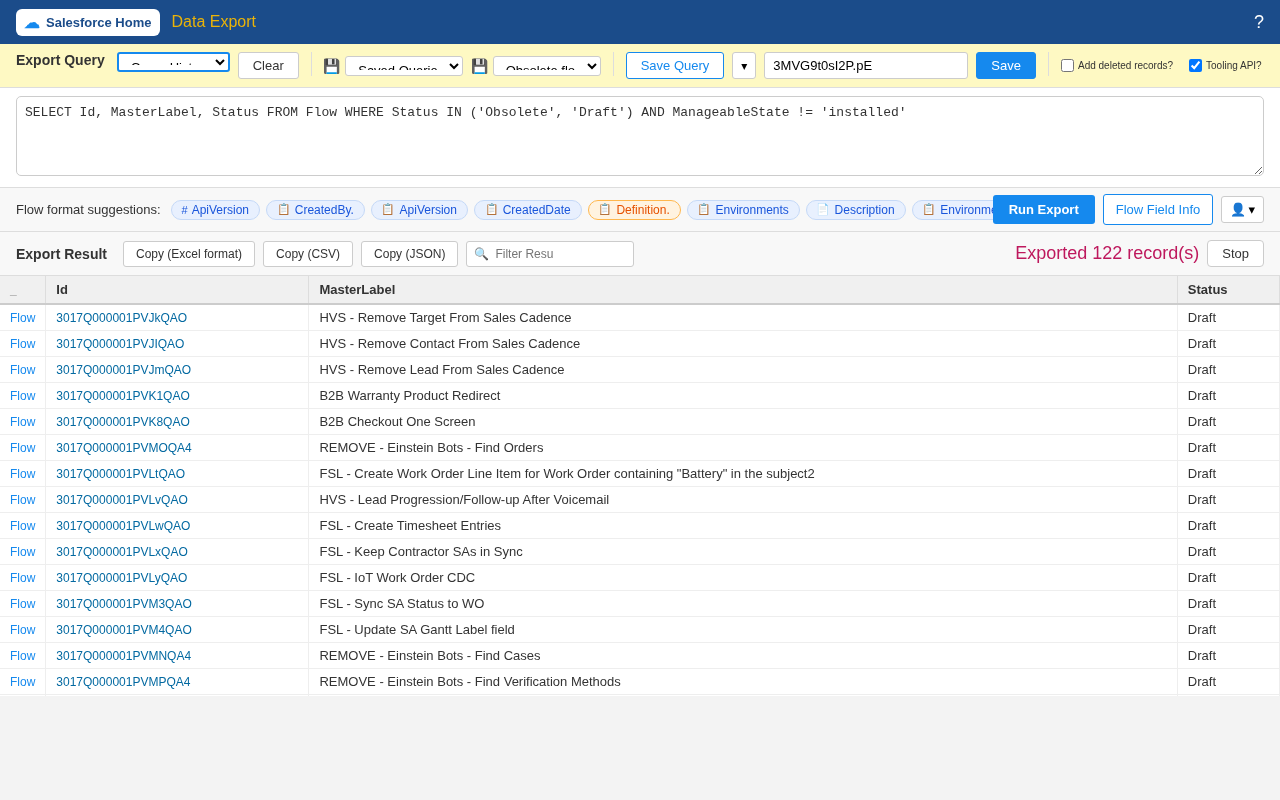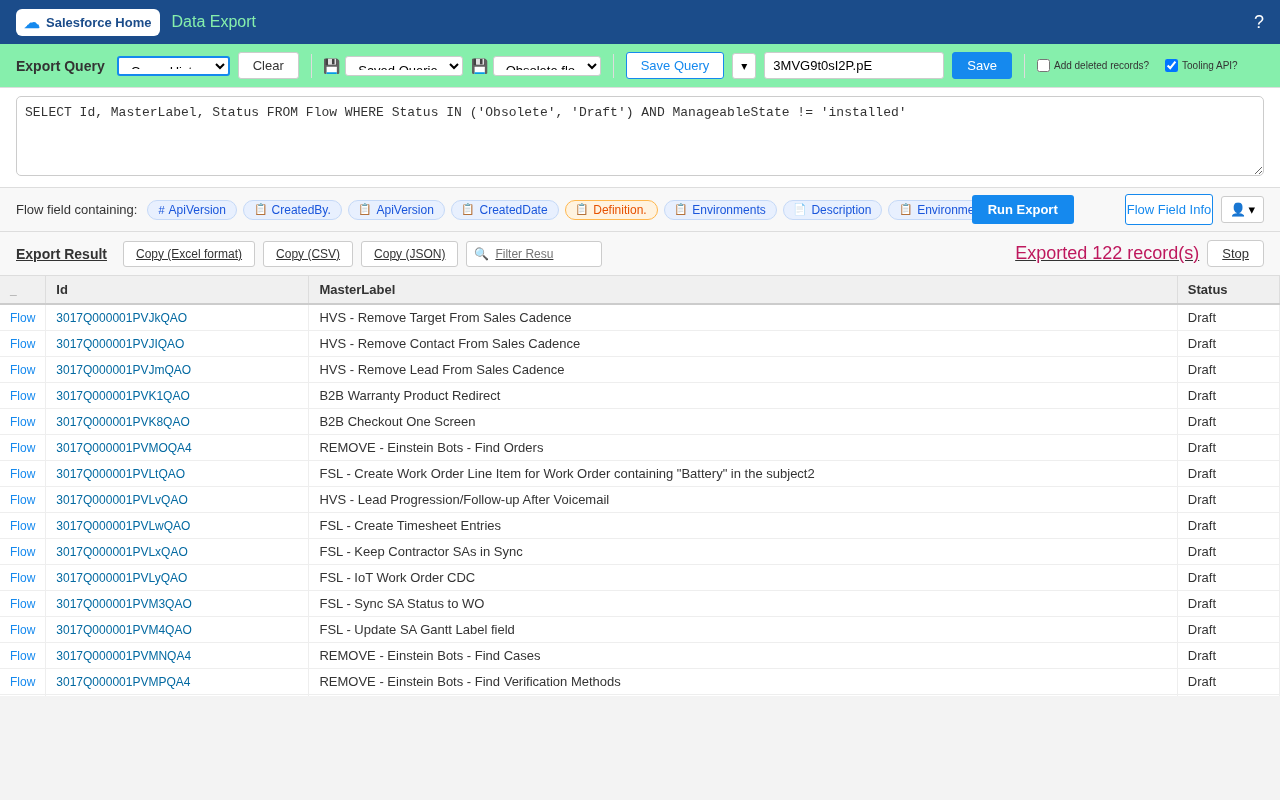--- a/index.html
+++ b/index.html
@@ -9,48 +9,48 @@
     .app-header {
       display: flex; align-items: center; justify-content: space-between;
       background: #1b4c8a; color: white; padding: 0 16px; height: 44px;
     }
     .app-header-left { display: flex; align-items: center; gap: 12px; }
     .salesforce-logo {
       background: #fff; border-radius: 6px; padding: 4px 8px;
       display: flex; align-items: center; gap: 6px; color: #1b4c8a; font-weight: bold; font-size: 13px;
     }
     .salesforce-logo .cloud-icon { color: #1589ee; font-size: 16px; }
-    .app-title { font-size: 16px; font-weight: 500; color: #86efac; }
+    .app-title { font-size: 16px; font-weight: 500; color: #eab308; }
     .help-icon { color: white; font-size: 18px; cursor: pointer; }
 
     
     .toolbar {
-      background: #86efac; border-bottom: 1px solid #ddd;
-      padding: 8px 16px; display: flex; align-items: center; gap: 8px; flex-wrap: wrap;
+      background: #fef9c3; border-bottom: 1px solid #ddd;
+      padding: 8px 16px; display: flex; gap: 8px; flex-wrap: wrap;
     }
     .toolbar-label { font-weight: 600; font-size: 14px; margin-right: 4px; }
     .toolbar select, .toolbar input[type="text"] {
       border: 1px solid #ccc; border-radius: 3px; padding: 5px 8px; font-size: 13px; background: white;
     }
     .toolbar select { height: 20px; }
     .query-history-select { border: 2px solid #1589ee !important; }
     .btn {
       padding: 5px 14px; border-radius: 3px; border: 1px solid #ccc;
       font-size: 13px; cursor: pointer; background: white; color: #333;
     }
     .btn-primary { background: #1589ee; color: white; border-color: #1589ee; }
     .btn-blue-outline { border-color: #1589ee; color: #1589ee; }
     .saved-queries-select { display: flex; align-items: center; gap: 4px; }
     .obsolete-select { display: flex; align-items: center; gap: 4px; }
     .toolbar-icon { font-size: 14px; color: #555; }
     .dropdown-arrow-btn {
       padding: 5px 8px; border: 1px solid #ccc; border-radius: 3px;
       background: white; cursor: pointer; font-size: 12px;
     }
-    .query-name-input { width: 180px; }
+    .query-name-input { width: 204px; }
     .tooling-checkbox-group { display: flex; align-items: center; gap: 4px; margin-left: 8px; }
     .deleted-checkbox-group { display: flex; align-items: center; gap: 4px; }
     .checkbox-label { font-size: 10px; color: #333; }
     .toolbar-separator { width: 1px; background: #ddd; height: 24px; margin: 0 4px; }
 
     
     .query-editor-section {
       background: #fff; margin: 0; padding: 8px 16px; border-bottom: 1px solid #ddd;
     }
     .query-textarea {
@@ -65,49 +65,49 @@
       padding: 6px 16px; display: flex; align-items: center; gap: 0;
     }
     .field-suggestions-label { font-size: 13px; color: #333; margin-right: 10px; white-space: nowrap; }
     .run-export-btn {
       background: #1589ee; color: white; border: none; border-radius: 3px;
       padding: 7px 16px; font-size: 13px; font-weight: 700; cursor: pointer; white-space: nowrap;
       margin-right: 8px; margin-left: auto;
     }
     .field-info-btn {
       background: #fff; color: #1589ee; border: 1px solid #1589ee; border-radius: 3px;
-      padding: 7px 1px; font-size: 13px; cursor: pointer; white-space: nowrap; margin-right: 8px; margin-left: 43px;
+      padding: 7px 12px; font-size: 13px; cursor: pointer; white-space: nowrap; margin-right: 8px;
     }
     .schema-icon-btn {
       background: #fff; border: 1px solid #ccc; border-radius: 3px;
       padding: 5px 8px; font-size: 13px; cursor: pointer; display: flex; align-items: center; gap: 2px;
     }
     .field-chips { display: flex; gap: 6px; flex-wrap: nowrap; overflow: hidden; align-items: center; flex: 1; }
     .field-chip {
       display: flex; align-items: center; gap: 4px;
       background: #e8f0fe; border: 1px solid #c5d9f7; border-radius: 12px;
       padding: 2px 10px; font-size: 12px; color: #1a56db; cursor: pointer; white-space: nowrap;
     }
     .field-chip.definition { background: #fff3e0; border-color: #ffb74d; color: #e65100; }
     .field-chip .chip-icon { font-size: 11px; }
 
     
     .export-result-section { background: #fff; flex: 1; overflow: hidden; }
     .export-result-header {
       display: flex; align-items: center; gap: 8px; padding: 8px 16px;
-      border-bottom: 1px solid #ddd; background: #f8f8f8; text-decoration: underline;
+      border-bottom: 1px solid #ddd; background: #f8f8f8;
     }
     .export-result-title { font-weight: 600; font-size: 14px; margin-right: 8px; }
     .copy-btn {
       padding: 5px 12px; border: 1px solid #ccc; border-radius: 3px;
       background: white; font-size: 12px; cursor: pointer; color: #333;
     }
     .filter-input {
       padding: 5px 10px 5px 28px; border: 1px solid #ccc; border-radius: 3px;
-      font-size: 12px; width: 136px; background: white;
+      font-size: 12px; width: 168px; background: white;
     }
     .filter-wrap { position: relative; display: flex; align-items: center; }
     .filter-search-icon { position: absolute; left: 8px; color: #888; font-size: 12px; }
     .export-count { margin-left: auto; font-size: 18px; color: #be185d; }
     .stop-btn {
       padding: 5px 14px; border: 1px solid #ccc; border-radius: 4px;
       background: white; font-size: 13px; cursor: pointer; color: #333;
     }
 
     
@@ -173,21 +173,21 @@
     <input type="checkbox" id="tooling-api" checked="" style="">
     <label class="checkbox-label" for="tooling-api">Tooling API?</label>
   </div>
 </div>
 
 <div class="query-editor-section">
   <textarea class="query-textarea" rows="4" style="">SELECT Id, MasterLabel, Status FROM Flow WHERE Status IN ('Obsolete', 'Draft') AND ManageableState != 'installed'</textarea>
 </div>
 
 <div class="field-suggestions-bar">
-  <span class="field-suggestions-label">Flow field containing:</span>
+  <span class="field-suggestions-label">Flow format suggestions:</span>
   <div class="field-chips" id="field-chips">
       <span class="field-chip">
         <span class="chip-icon">#</span>
         <span>ApiVersion</span>
       </span>
       <span class="field-chip">
         <span class="chip-icon">📋</span>
         <span>CreatedBy.</span>
       </span>
       <span class="field-chip">

